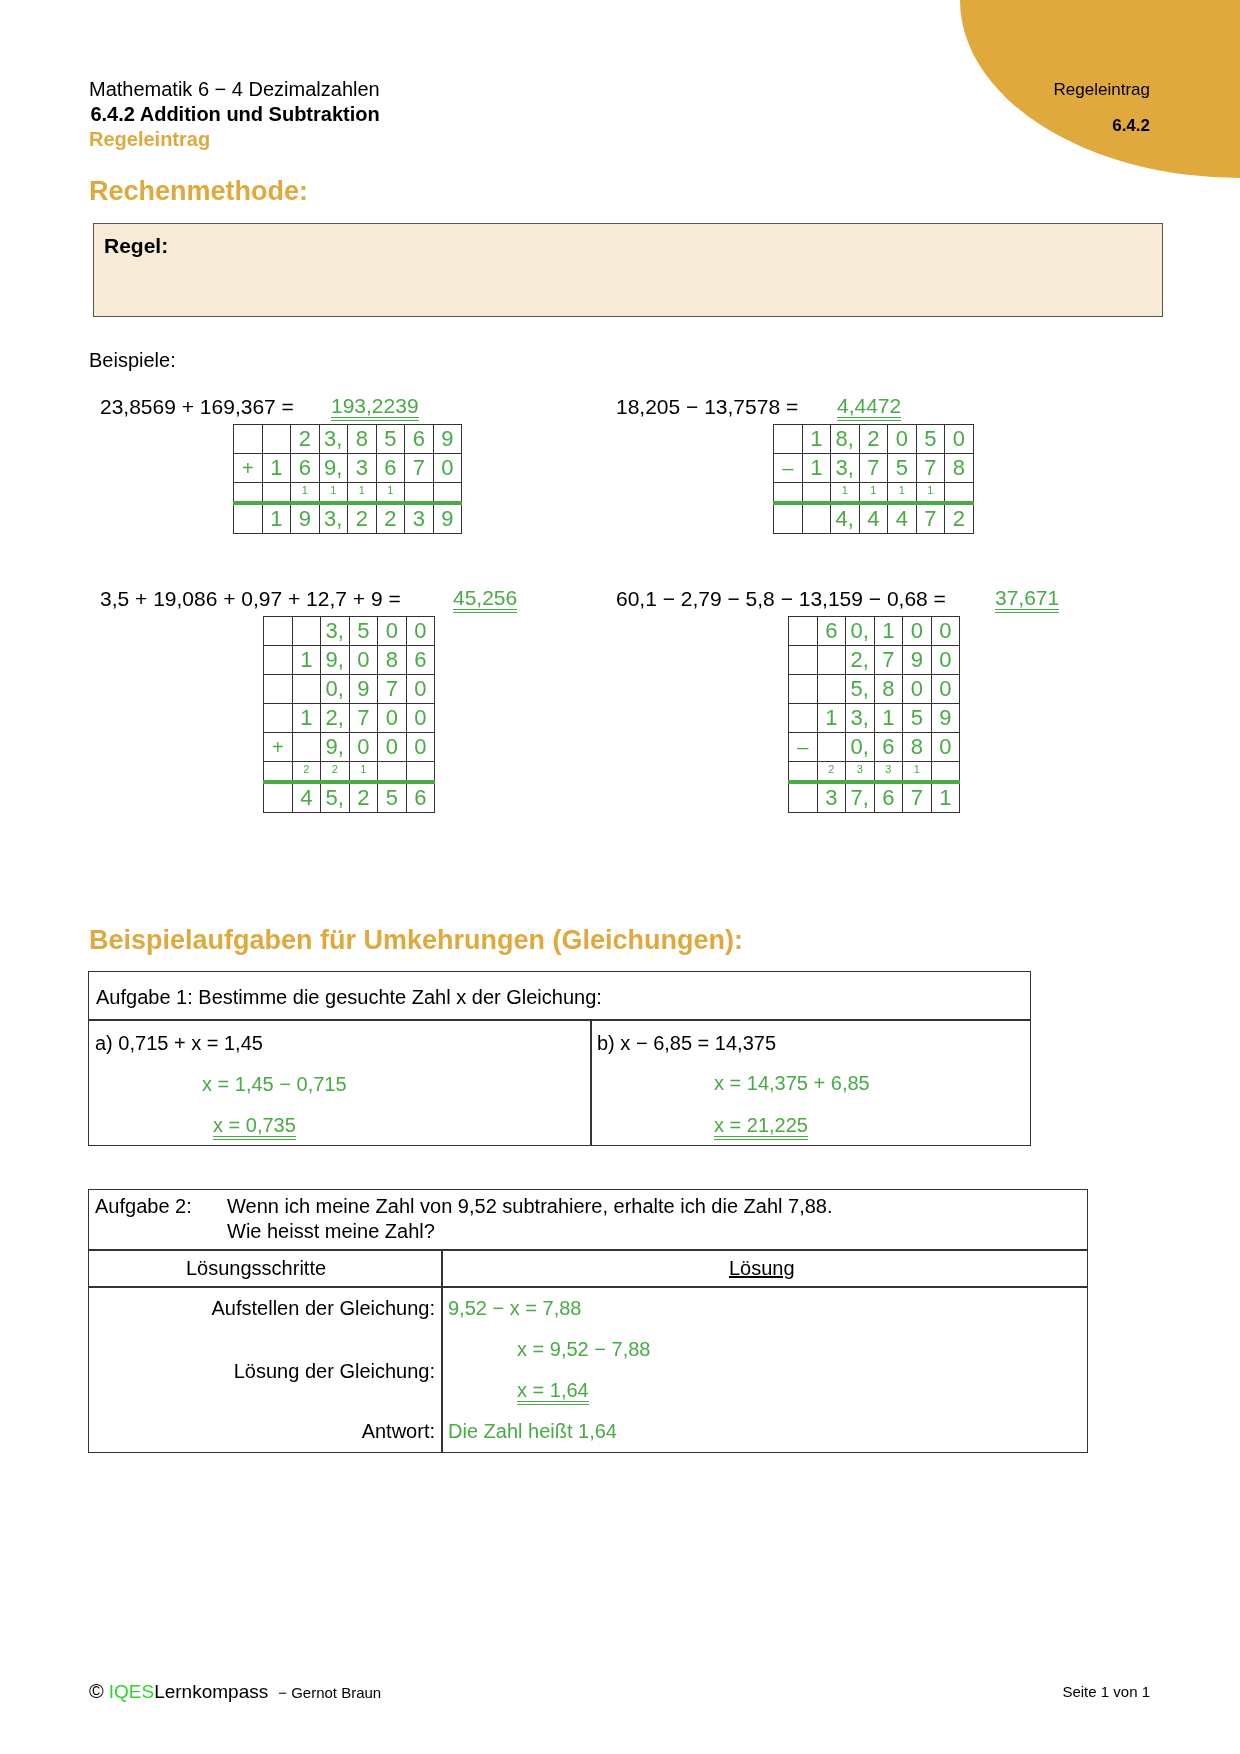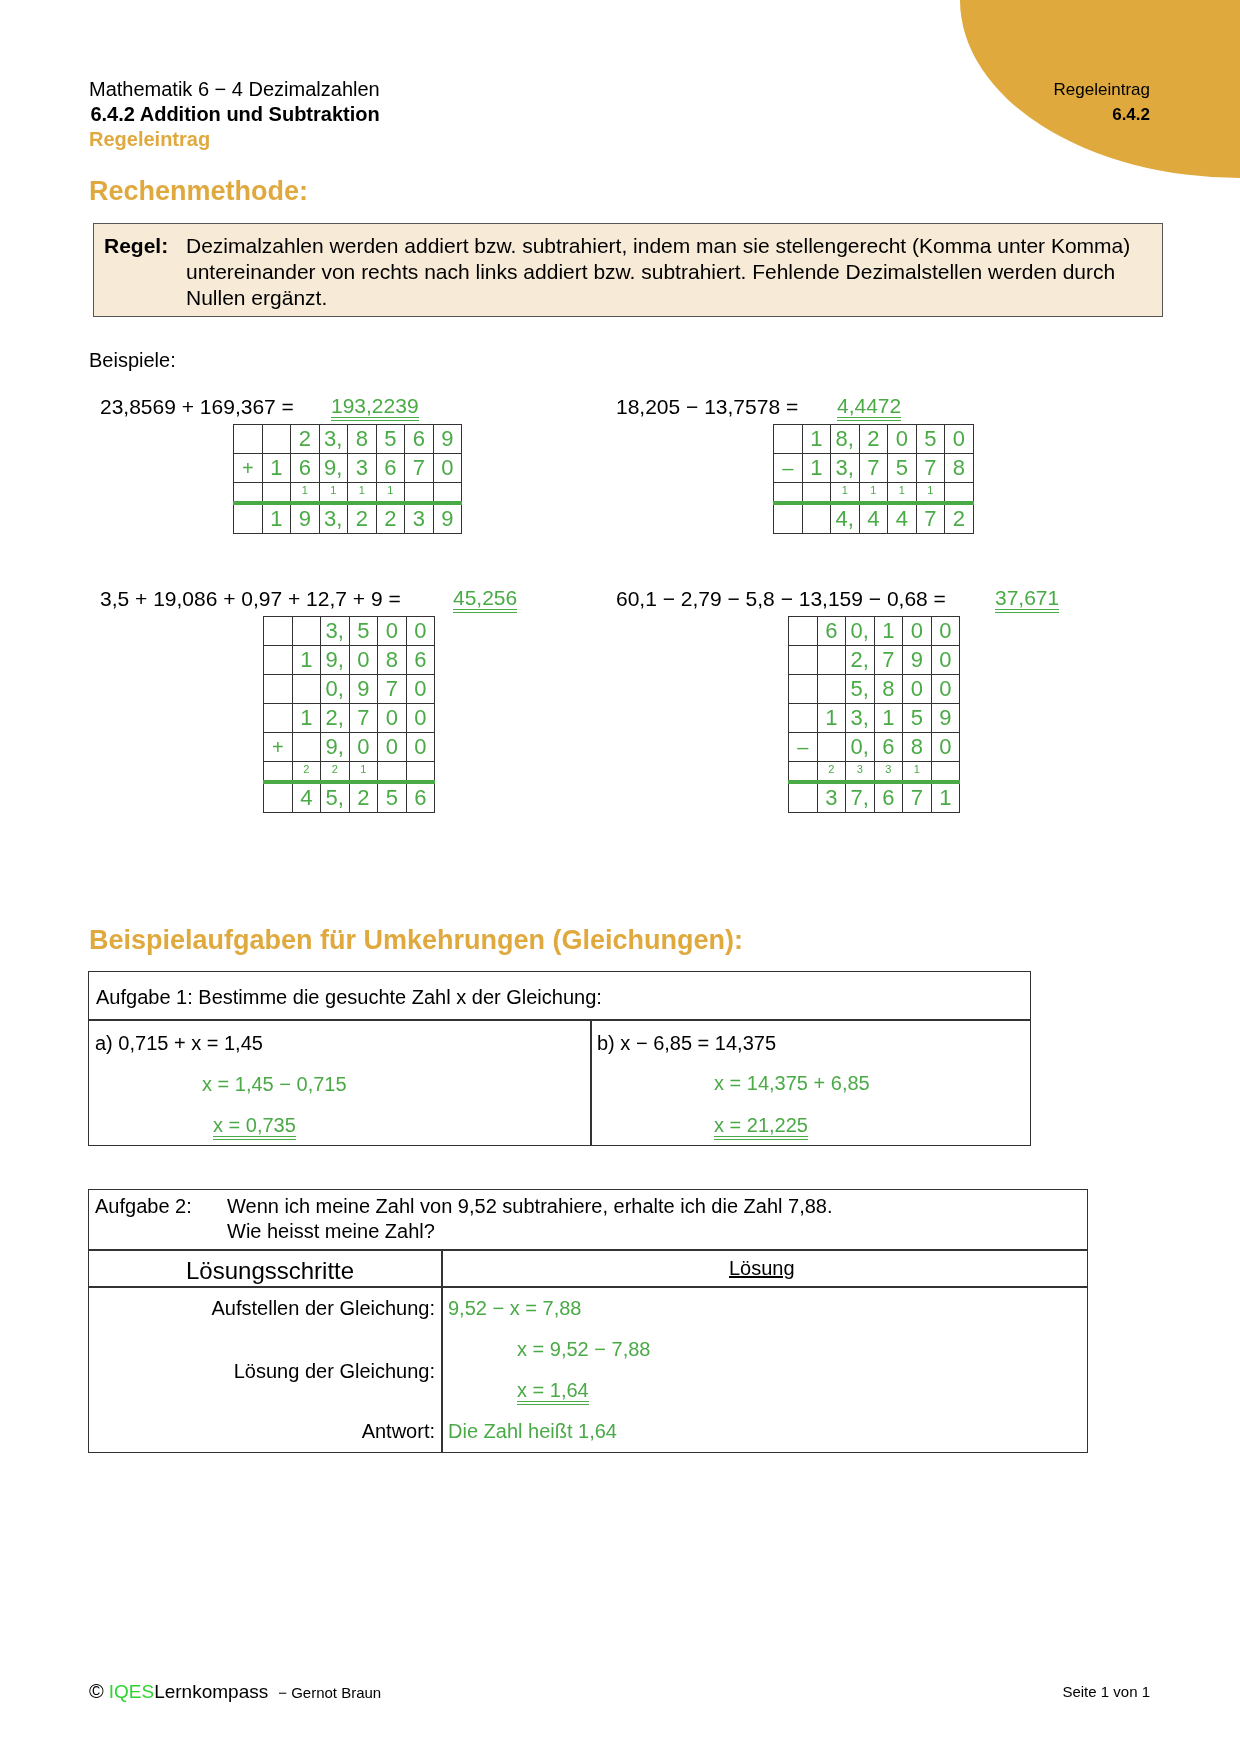--- a/index.html
+++ b/index.html
@@ -10,21 +10,21 @@
   }
   .corner {
     position: absolute; right: 0; top: 0; width: 280px; height: 178px;
     background: #dfa93e;
     border-bottom-left-radius: 280px 178px;
   }
   .hdr-left { position: absolute; left: 89px; top: 77px; font-size: 20px; line-height: 25px; }
   .hdr-left .l2 { font-weight: bold; text-align: right; }
   .hdr-left .l3 { font-weight: bold; color: #dfa93e; }
   .hdr-right { position: absolute; right: 90px; top: 77px; font-size: 17px; line-height: 25px; text-align: right; }
-  .hdr-right .r2 { font-weight: bold; }
+  .hdr-right .r2 { font-weight: bold; margin-top: 11px; }
 
   h2.section {
     position: absolute; left: 89px; margin: 0;
     font-size: 27px; font-weight: bold; color: #dfa93e;
   }
   .rule-box {
     position: absolute; left: 93px; top: 223px; width: 1070px; height: 94px;
     background: #f7ead6; border: 1.5px solid #555; box-sizing: border-box;
     font-size: 21px; line-height: 26px; padding: 9px 10px;
     display: flex;
@@ -66,21 +66,20 @@
 </div>
 <div class="hdr-right">
   <div>Regeleintrag</div>
   <div class="r2">6.4.2</div>
 </div>
 
 <h2 class="section" style="top:176px;">Rechenmethode:</h2>
 
 <div class="rule-box">
   <div class="label">Regel:</div>
-  <div class="text">Dezimalzahlen werden addiert bzw. subtrahiert, indem man sie stellengerecht (Komma unter Komma) untereinander von rechts nach links addiert bzw. subtrahiert. Fehlende Dezimalstellen werden durch Nullen ergänzt.</div>
 </div>
 
 <div class="txt" style="left:89px; top:349px; font-size:20px;">Beispiele:</div>
 
 <div class="txt" style="left:100px; top:395px;">23,8569 + 169,367 =</div>
 <div class="txt green dbl-ul" style="left:331px; top:395px;">193,2239</div>
 <table class="grid" style="left:233px; top:424px;">
   <tbody>
       <tr>
         <td class="op"></td>
@@ -307,21 +306,21 @@
 <div class="txt green" style="left:714px; top:1072px; font-size:20px;">x = 14,375 +  6,85</div>
 <div class="txt green dbl-ul" style="left:714px; top:1114px; font-size:20px;">x = 21,225</div>
 
 <div class="box" style="left:88px; top:1189px; width:1000px; height:264px;"></div>
 <div class="cellline" style="left:88px; top:1249px; width:1000px; height:1.5px;"></div>
 <div class="cellline" style="left:88px; top:1286px; width:1000px; height:1.5px;"></div>
 <div class="cellline" style="left:441px; top:1249px; width:1.5px; height:204px;"></div>
 <div class="txt" style="left:95px; top:1195px; font-size:20px;">Aufgabe 2:</div>
 <div class="txt" style="left:227px; top:1195px; font-size:20px;">Wenn ich meine Zahl von 9,52 subtrahiere, erhalte ich die Zahl 7,88.</div>
 <div class="txt" style="left:227px; top:1220px; font-size:20px;">Wie heisst meine Zahl?</div>
-<div class="txt" style="left:186px; top:1257px; font-size:24px;">Lösungsschritte</div>
+<div class="txt" style="left:186px; top:1257px; font-size:20px;">Lösungsschritte</div>
 <div class="txt" style="left:729px; top:1257px; font-size:20px;text-decoration:underline;">Lösung</div>
 <div class="txt" style="right:805px; top:1297px; font-size:20px;">Aufstellen der Gleichung:</div>
 <div class="txt green" style="left:448px; top:1297px; font-size:20px;">9,52 − x = 7,88</div>
 <div class="txt" style="right:805px; top:1360px; font-size:20px;">Lösung der Gleichung:</div>
 <div class="txt green" style="left:517px; top:1338px; font-size:20px;">x = 9,52 − 7,88</div>
 <div class="txt green dbl-ul" style="left:517px; top:1379px; font-size:20px;">x = 1,64</div>
 <div class="txt" style="right:805px; top:1420px; font-size:20px;">Antwort:</div>
 <div class="txt green" style="left:448px; top:1420px; font-size:20px;">Die Zahl heißt 1,64</div>
 
 <div class="footer-left">

